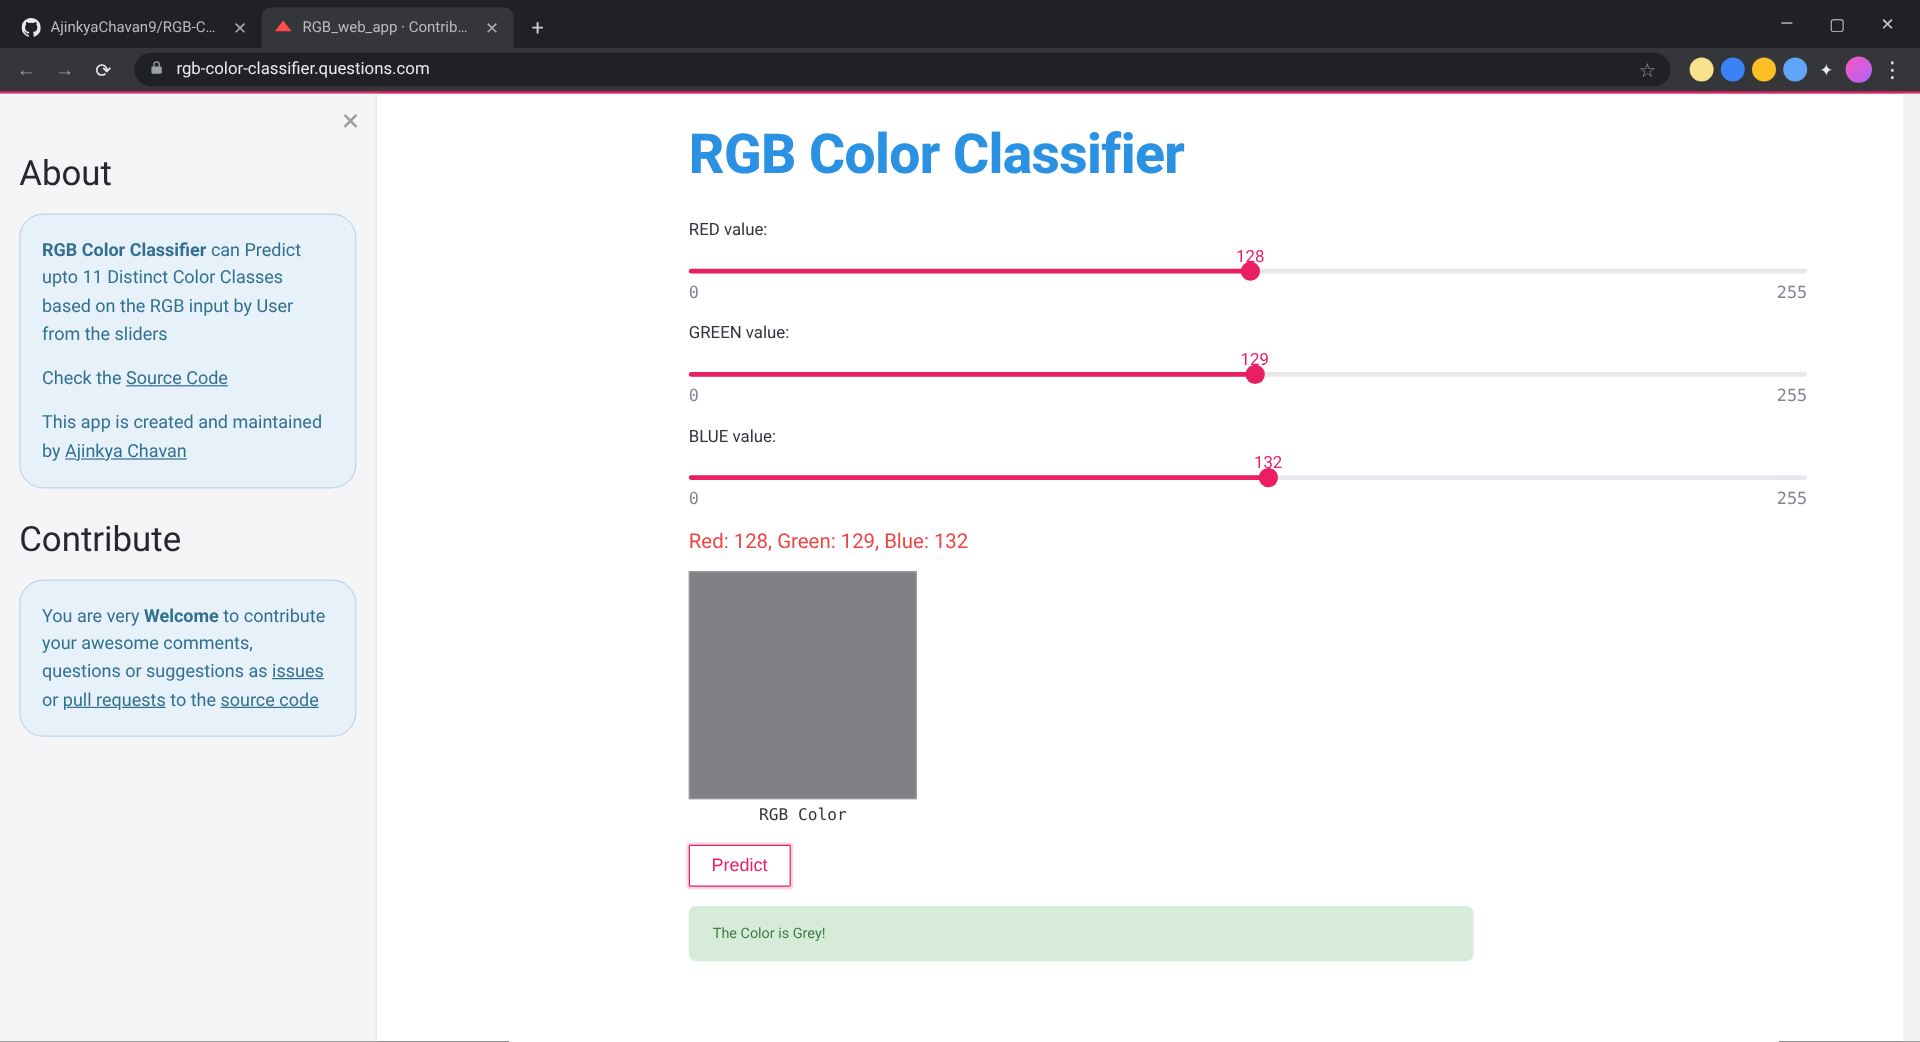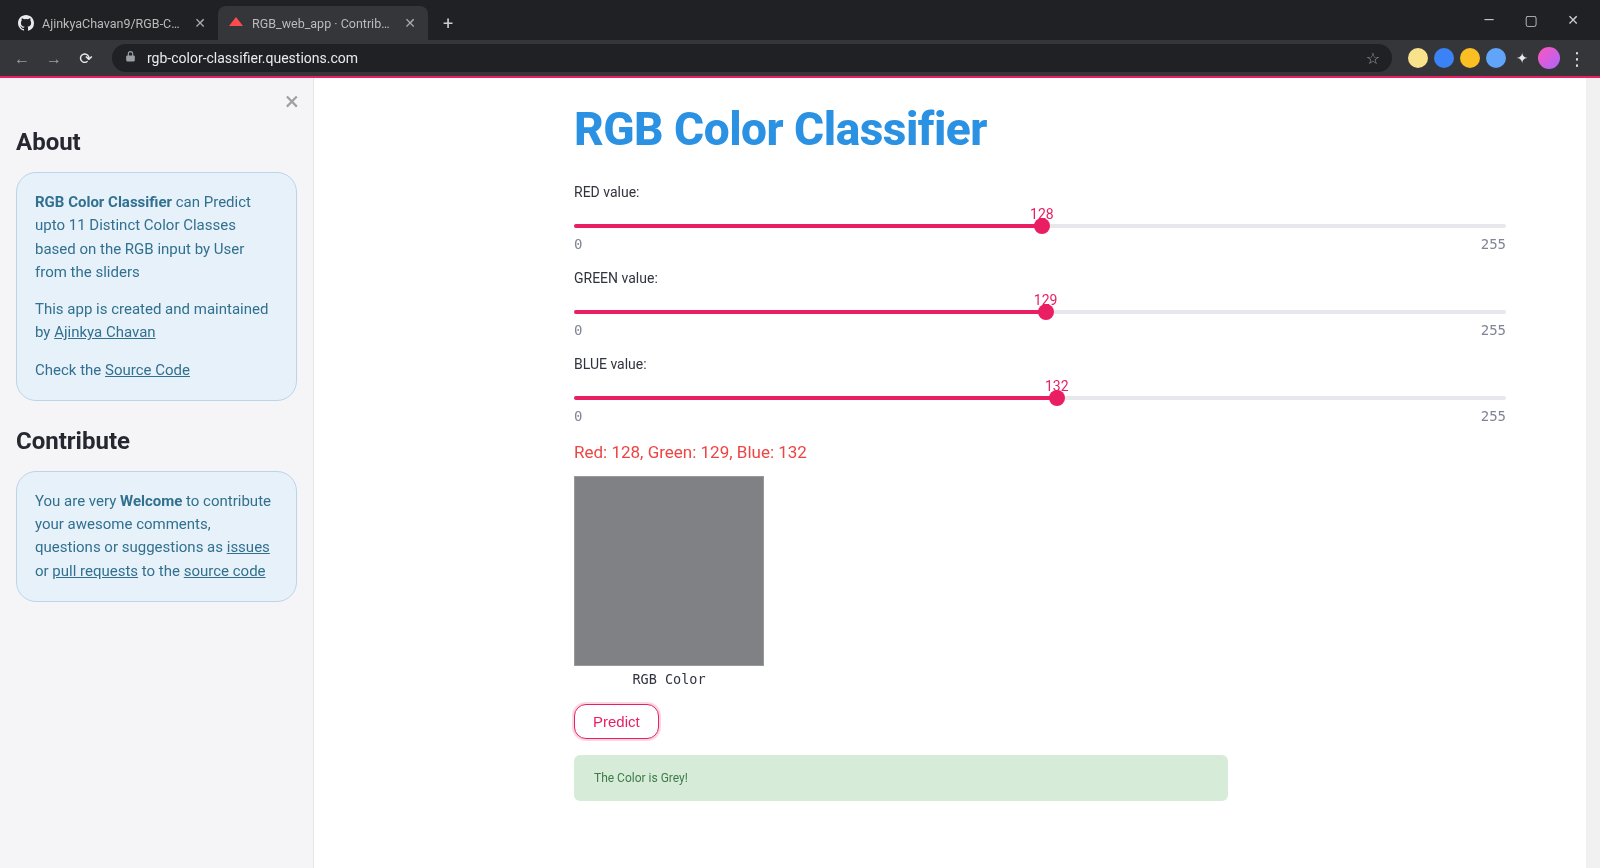--- a/index.html
+++ b/index.html
@@ -32,21 +32,21 @@
 .kebab { color: #e8eaed; font-size: 18px; width: 22px; text-align: center; }
 
 .loading-bar { height: 2px; background: #e91e63; width: 100%; }
 
 
 .viewport { flex: 1; background: #fff; display: flex; overflow: hidden; }
 
 
 .sidebar { width: 314px; background: #f5f5f7; border-right: 1px solid #e6e6e9; padding: 16px; position: relative; overflow-y: auto; }
 .sidebar-close { position: absolute; top: 10px; right: 14px; color: #a0a0a0; font-size: 26px; line-height: 1; cursor: pointer; }
-.sidebar h2 { font-size: 24px; font-weight: 700; color: #262730; margin: 34px 0 16px 0; }
+.sidebar h2 { font-size: 29px; font-weight: 400; color: #262730; margin: 34px 0 16px 0; }
 .sidebar h2.contrib-h { margin-top: 26px; }
 .info-box { background: #e7f1fa; border: 1px solid #bcd4ea; border-radius: 20px; padding: 18px; color: #31708f; font-size: 15px; line-height: 1.55; }
 .info-box p { margin-bottom: 14px; }
 .info-box p:last-child { margin-bottom: 0; }
 .info-box strong { font-weight: 700; }
 .info-box em { font-style: italic; }
 .info-box a { color: #31708f; text-decoration: underline; }
 
 
 .main { flex: 1; overflow-y: auto; padding: 24px 80px 40px 260px; }
@@ -60,21 +60,21 @@
 .slider-fill { position: absolute; left: 0; top: 0; height: 100%; background: #e91e63; border-radius: 2px; }
 .slider-thumb { position: absolute; top: 50%; transform: translate(-50%,-50%); width: 16px; height: 16px; border-radius: 50%; background: #e91e63; }
 .slider-ends { display: flex; justify-content: space-between; font-size: 14px; color: #808495; margin-top: 8px; font-family: monospace; }
 
 .rgb-text { font-size: 17px; color: #ef4444; margin: 10px 0 14px 0; }
 
 .swatch-box { width: 190px; }
 .swatch { width: 190px; height: 190px; border: 1px solid #999; }
 .swatch-caption { text-align: center; font-family: monospace; font-size: 13.5px; color: #31333f; padding: 5px 0; }
 
-.predict-btn { margin-top: 12px; padding: 8px 18px; border: 1.5px solid #e91e63; background: #fff; color: #e91e63; font-size: 15px; border-radius: 12px; cursor: pointer; box-shadow: 0 0 0 2px rgba(233,30,99,.18); }
+.predict-btn { margin-top: 12px; padding: 8px 18px; border: 1.5px solid #e91e63; background: #fff; color: #e91e63; font-size: 15px; border-radius: 1px; cursor: pointer; box-shadow: 0 0 0 2px rgba(233,30,99,.18); }
 
 .result-box { margin-top: 16px; background: #d6ecd9; border-radius: 6px; padding: 16px 20px; color: #3f7a47; font-size: 12px; width: 654px; }
 
 
 .scrollbar-v { width: 14px; background: #f1f1f1; }
 </style>
 </head>
 <body>
 
 <div class="browser-chrome">
@@ -131,22 +131,22 @@
 
   <div class="loading-bar"></div>
 
   <div class="viewport">
     <div class="sidebar">
       <span class="sidebar-close">×</span>
 
       <h2>About</h2>
       <div class="info-box">
         <p><strong>RGB Color Classifier</strong><span> can Predict upto 11 Distinct Color Classes based on the RGB input by User from the sliders</span></p>
+        <p><span>Check the </span><a href="#">Source Code</a></p>
         <p><span>This app is created and maintained by </span><a href="#">Ajinkya Chavan</a></p>
-        <p><span>Check the </span><a href="#">Source Code</a></p>
       </div>
 
       <h2 class="contrib-h">Contribute</h2>
       <div class="info-box">
         <p>
           <span>You are very </span><strong>Welcome</strong><span> to contribute your awesome comments, questions or suggestions as </span><a href="#">issues</a><span> or </span><a href="#">pull requests</a><span> to the </span><a href="#">source code</a>
         </p>
       </div>
     </div>
 

